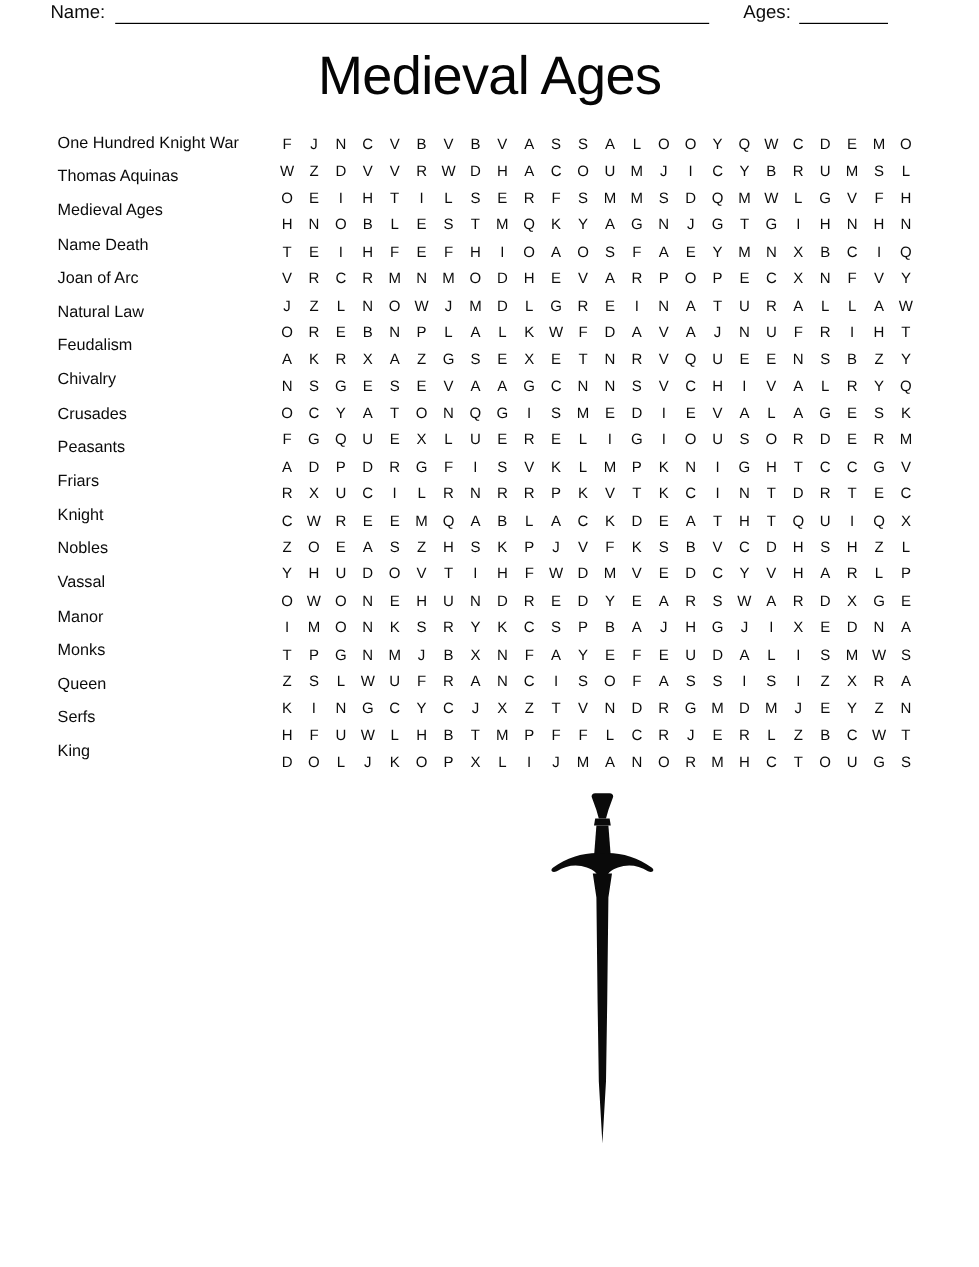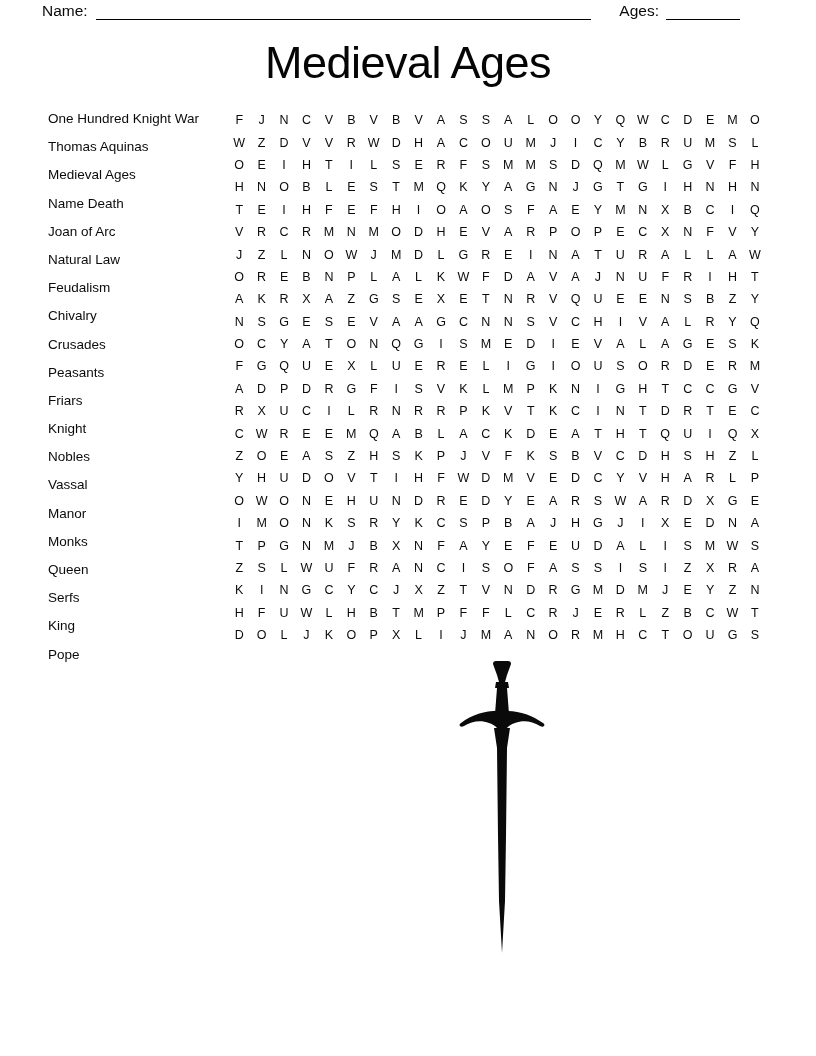--- a/index.html
+++ b/index.html
@@ -106,21 +106,20 @@
     <li class="word">Peasants</li>
     <li class="word">Friars</li>
     <li class="word">Knight</li>
     <li class="word">Nobles</li>
     <li class="word">Vassal</li>
     <li class="word">Manor</li>
     <li class="word">Monks</li>
     <li class="word">Queen</li>
     <li class="word">Serfs</li>
     <li class="word">King</li>
-    <li class="word">Pope</li>
   </ul>
 
 <div class="letter-grid">
     <span class="cell">F</span>
     <span class="cell">J</span>
     <span class="cell">N</span>
     <span class="cell">C</span>
     <span class="cell">V</span>
     <span class="cell">B</span>
     <span class="cell">V</span>

